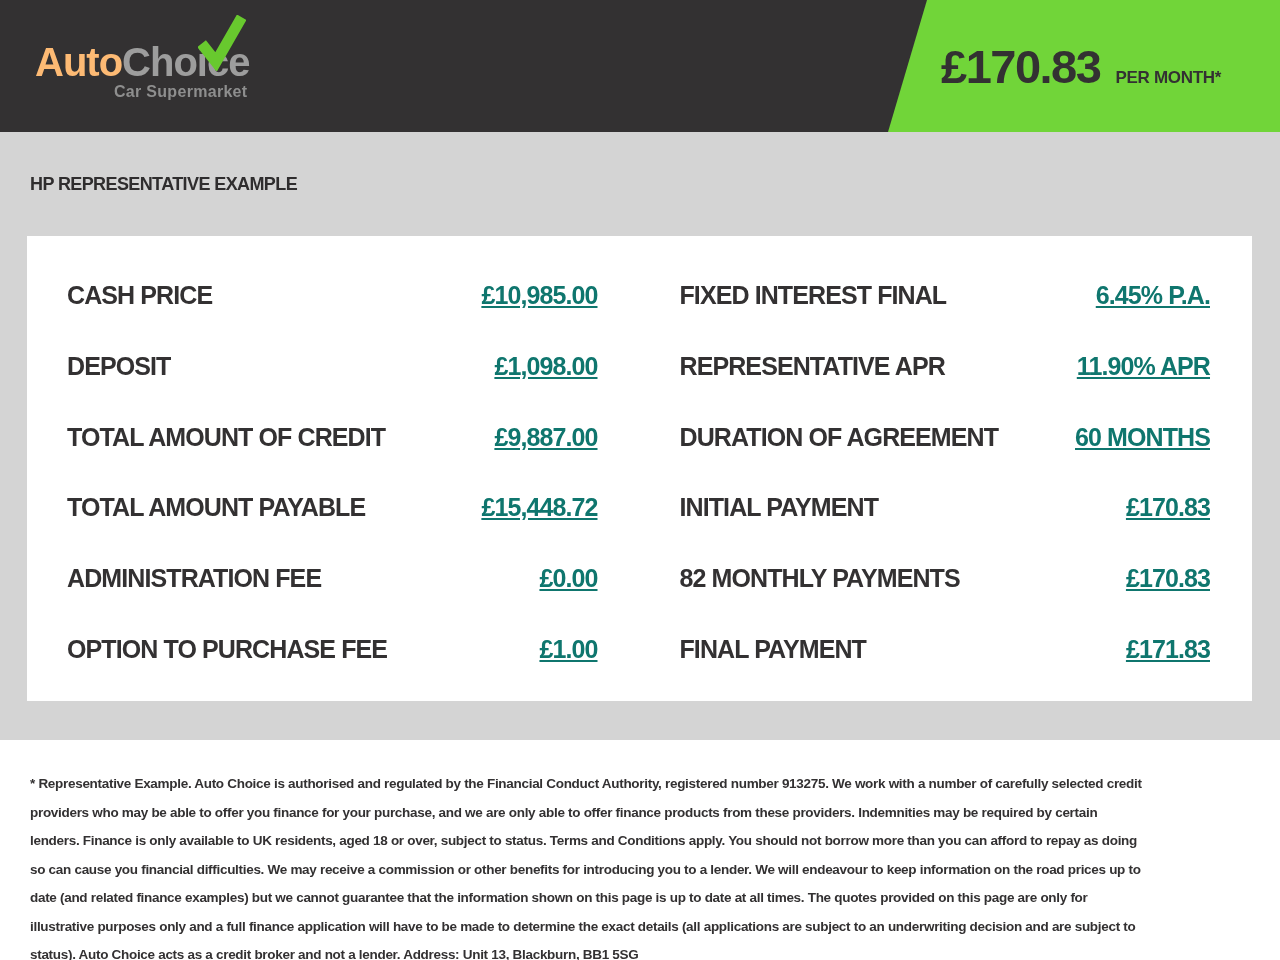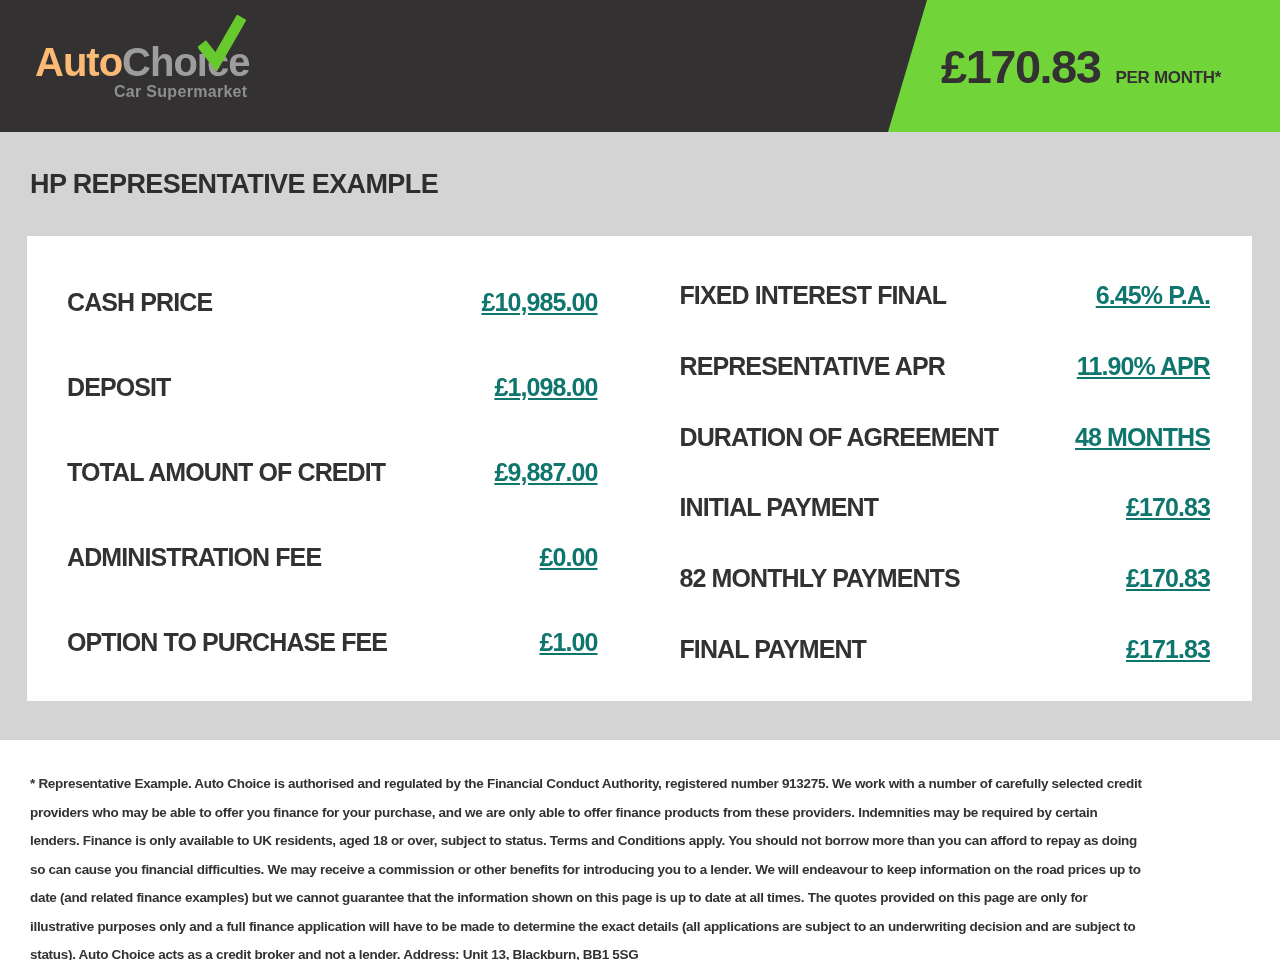--- a/index.html
+++ b/index.html
@@ -77,21 +77,21 @@
   }
 
   
   .main {
     background: #d4d4d4;
     height: 608px;
   }
   .title {
     margin: 0;
     padding: 36px 0 0 30px;
-    font-size: 27px;
+    font-size: 18px;
     line-height: 32px;
     font-weight: bold;
     color: #2f2d2e;
     letter-spacing: -0.6px;
   }
   .cards {
     display: flex;
     margin: 36px 28px 0 27px;
   }
   .card {
@@ -178,41 +178,45 @@
         </div>
         <div class="frow">
           <span class="row-label">DEPOSIT</span>
           <span class="row-value">£1,098.00</span>
         </div>
         <div class="frow">
           <span class="row-label">TOTAL AMOUNT OF CREDIT</span>
           <span class="row-value">£9,887.00</span>
         </div>
         <div class="frow">
+          <span class="row-label">TOTAL AMOUNT PAYABLE</span>
+          <span class="row-value">£15,448.72</span>
+        </div>
+        <div class="frow">
           <span class="row-label">ADMINISTRATION FEE</span>
           <span class="row-value">£0.00</span>
         </div>
         <div class="frow">
           <span class="row-label">OPTION TO PURCHASE FEE</span>
           <span class="row-value">£1.00</span>
         </div>
       </section>
 
       <section class="card">
         <div class="frow">
           <span class="row-label">FIXED INTEREST FINAL</span>
           <span class="row-value">6.45% P.A.</span>
         </div>
         <div class="frow">
           <span class="row-label">REPRESENTATIVE APR</span>
           <span class="row-value">11.90% APR</span>
         </div>
         <div class="frow">
           <span class="row-label">DURATION OF AGREEMENT</span>
-          <span class="row-value">48 MONTHS</span>
+          <span class="row-value">60 MONTHS</span>
         </div>
         <div class="frow">
           <span class="row-label">INITIAL PAYMENT</span>
           <span class="row-value">£170.83</span>
         </div>
         <div class="frow">
           <span class="row-label">82 MONTHLY PAYMENTS</span>
           <span class="row-value">£170.83</span>
         </div>
         <div class="frow">

